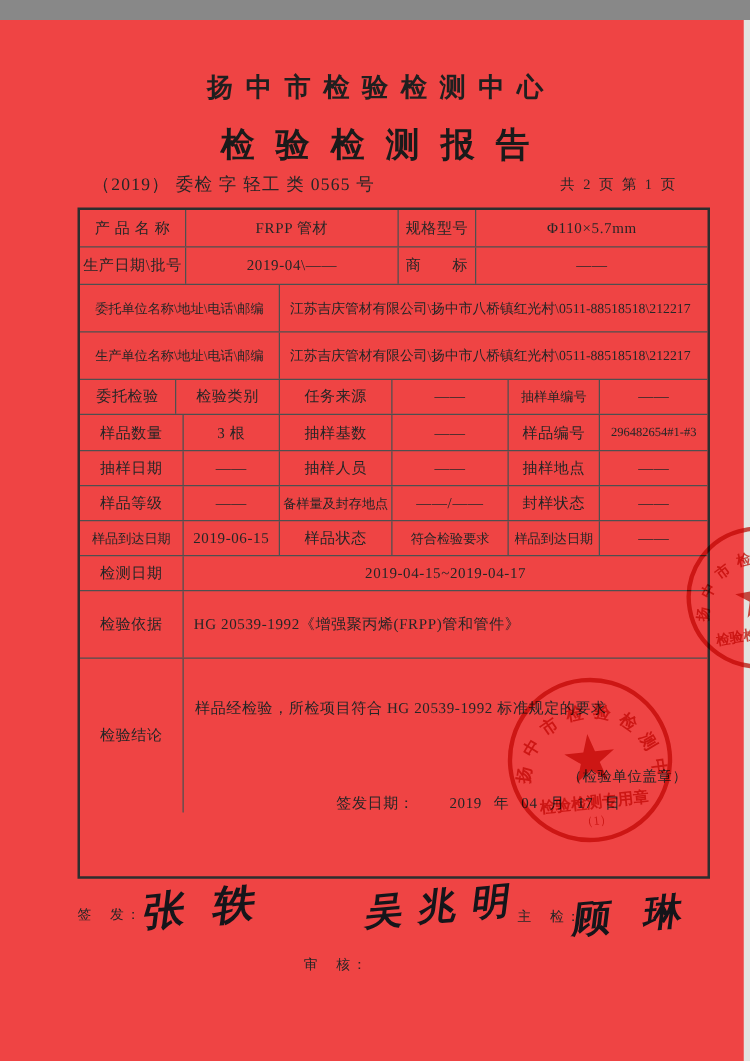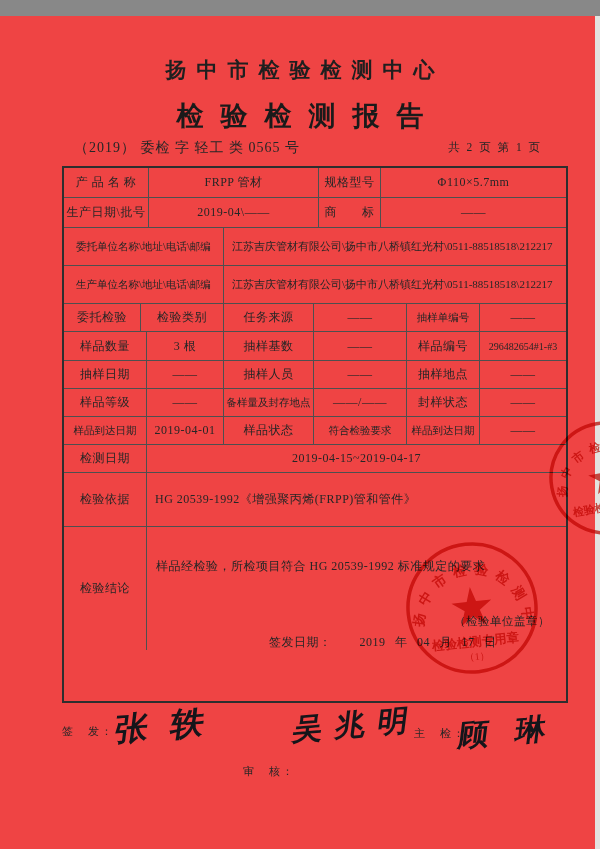--- a/index.html
+++ b/index.html
@@ -126,21 +126,21 @@
       <div class="cell w83">样品等级</div>
       <div class="cell w77">——</div>
       <div class="cell w90 tight">备样量及封存地点</div>
       <div class="cell w93">——/——</div>
       <div class="cell w73">封样状态</div>
       <div class="cell fill">——</div>
     </div>
 
     <div class="row h28">
       <div class="cell w83 tight">样品到达日期</div>
-      <div class="cell w77">2019-04-01</div>
+      <div class="cell w77">2019-06-15</div>
       <div class="cell w90">样品状态</div>
       <div class="cell w93 tight">符合检验要求</div>
       <div class="cell w73 tight">样品到达日期</div>
       <div class="cell fill">——</div>
     </div>
 
     <div class="row h28">
       <div class="cell w83">检测日期</div>
       <div class="cell fill">2019-04-15~2019-04-17</div>
     </div>

